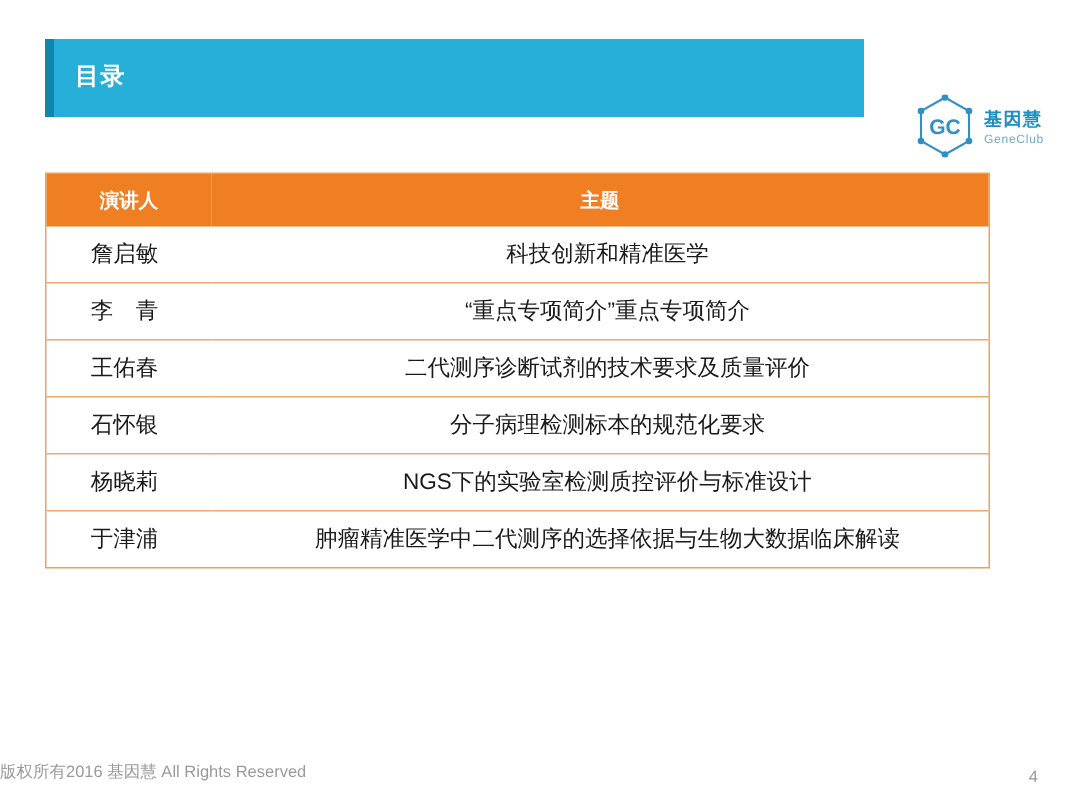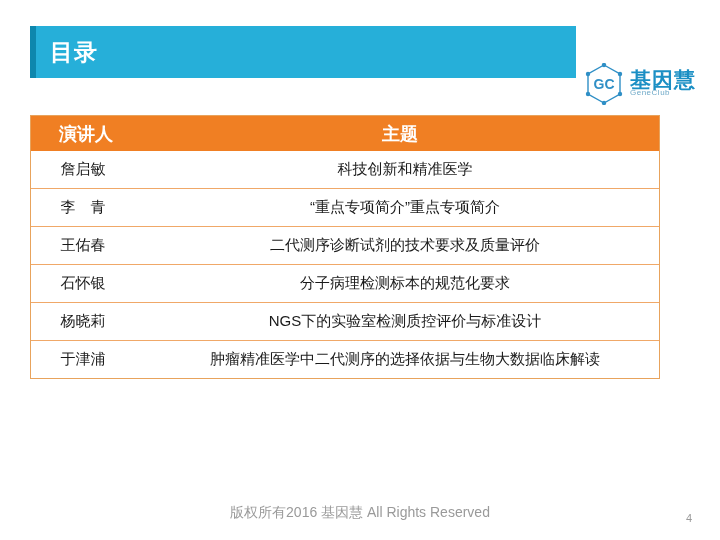--- a/index.html
+++ b/index.html
@@ -34,21 +34,21 @@
   .title-accent {
     position: absolute;
     left: 0;
     top: 0;
     width: 6px;
     height: 52px;
     background: #0e87ad;
   }
   .title-text {
     color: #ffffff;
-    font-size: 23px;
+    font-size: 16px;
     font-weight: bold;
     letter-spacing: 1px;
     margin-left: 20px;
     line-height: 52px;
   }
   
   .logo {
     position: absolute;
     right: 24px;
     top: 28px;
@@ -61,21 +61,21 @@
     height: 42px;
     position: relative;
   }
   .logo-text {
     margin-left: 6px;
     display: flex;
     flex-direction: column;
     justify-content: center;
   }
   .logo-cn {
-    font-size: 21px;
+    font-size: 12px;
     color: #1b8fc4;
     font-weight: bold;
     letter-spacing: 1px;
     line-height: 17px;
   }
   .logo-en {
     font-size: 8px;
     color: #6fa9c8;
     letter-spacing: 0.5px;
     line-height: 10px;
@@ -90,21 +90,21 @@
     box-sizing: border-box;
   }
   table {
     border-collapse: collapse;
     width: 100%;
     table-layout: fixed;
   }
   thead th {
     background: #f07f23;
     color: #ffffff;
-    font-size: 18px;
+    font-size: 13px;
     font-weight: bold;
     height: 35px;
     padding: 0;
     text-align: center;
     border: none;
   }
   thead th.col-speaker { width: 110px; }
   tbody td {
     height: 37px;
     font-size: 15px;
@@ -122,22 +122,21 @@
   td.topic {
     padding-left: 10px;
     text-align: center;
   }
   
   .footer {
     position: absolute;
     left: 0;
     bottom: 18px;
     width: 720px;
-    text-align: center;
-    font-size: 14px;
+    font-size: 11px;
     color: #9a9a9a;
   }
   .page-number {
     position: absolute;
     right: 28px;
     bottom: 16px;
     font-size: 11px;
     color: #9a9a9a;
   }
 </style>

